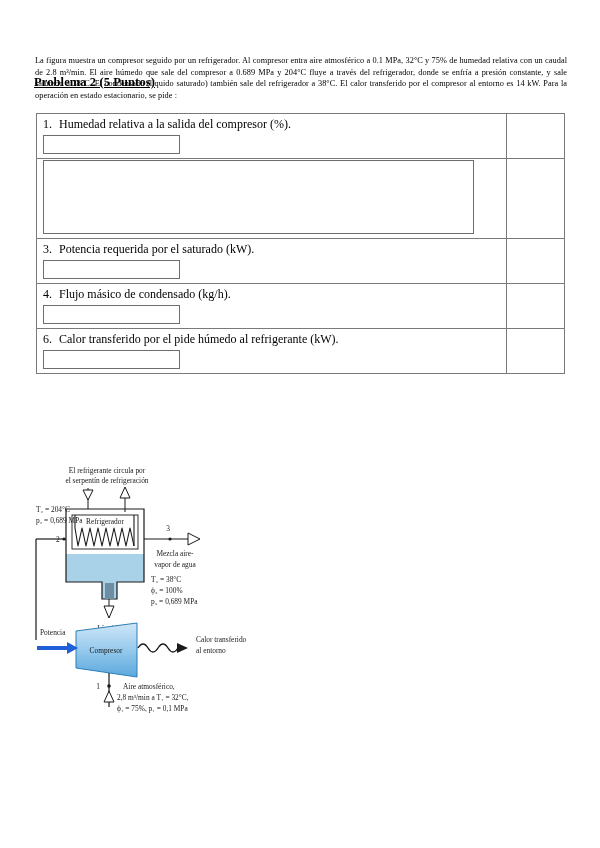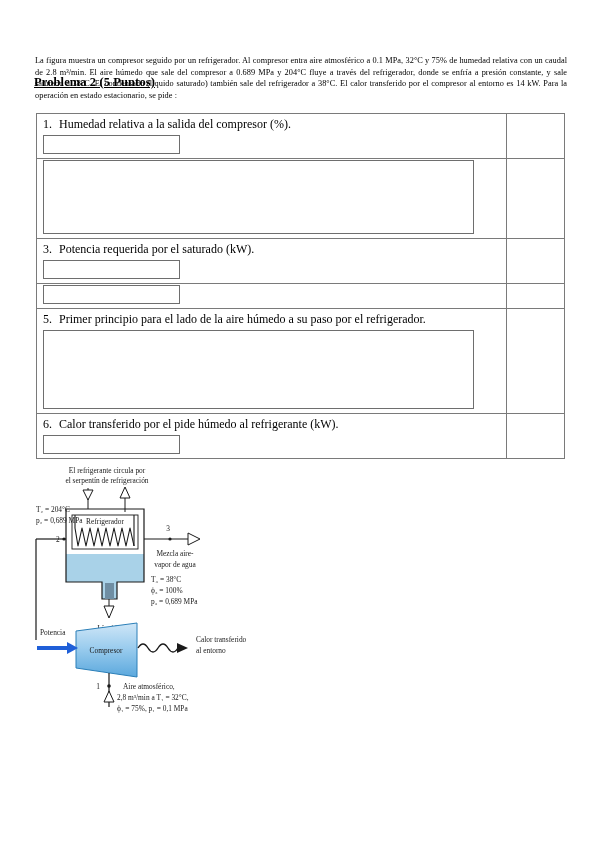--- a/index.html
+++ b/index.html
@@ -126,34 +126,28 @@
           <div class="q-label">
             <span class="q-num">3.</span><span>Potencia requerida por el saturado (kW).</span>
           </div>
           <div class="answer-box small"></div>
         </td>
         <td class="score-cell"></td>
       </tr>
 
       <tr>
         <td class="q-cell">
-          <div class="answer-box small"></div>
-        </td>
-        <td class="score-cell"></td>
-      </tr>
-
-      <tr>
-        <td class="q-cell">
-          <div class="q-label">
-            <span class="q-num">5.</span><span>Primer principio para el lado de la aire húmedo a su paso por el refrigerador.</span>
-          </div>
-          <div class="answer-box large h5"></div>
-        </td>
-        <td class="score-cell"></td>
-      </tr>
+          <div class="q-label">
+            <span class="q-num">4.</span><span>Flujo másico de condensado (kg/h).</span>
+          </div>
+          <div class="answer-box small"></div>
+        </td>
+        <td class="score-cell"></td>
+      </tr>
+
 
       <tr>
         <td class="q-cell">
           <div class="q-label">
             <span class="q-num">6.</span><span>Calor transferido por el pide húmedo al refrigerante (kW).</span>
           </div>
           <div class="answer-box small"></div>
         </td>
         <td class="score-cell"></td>
       </tr>

